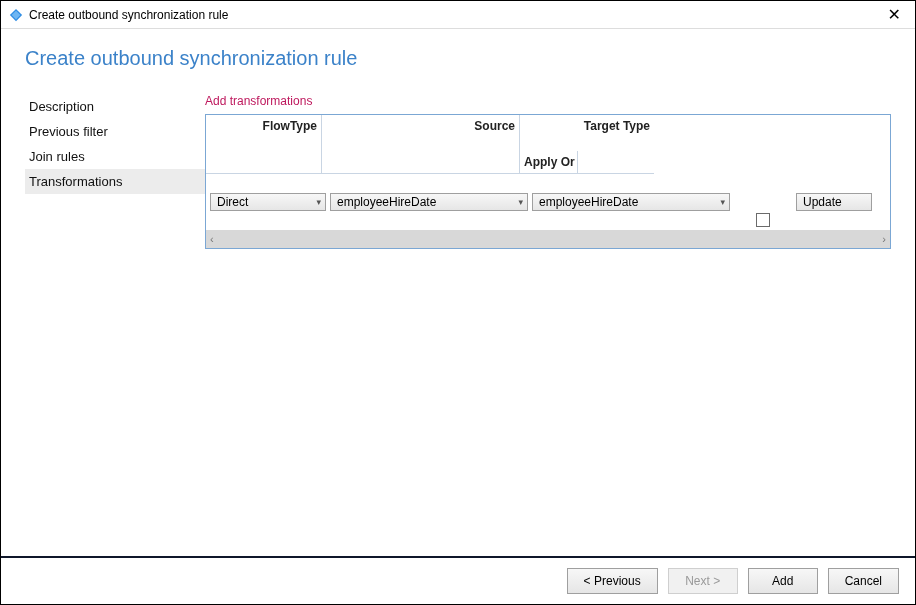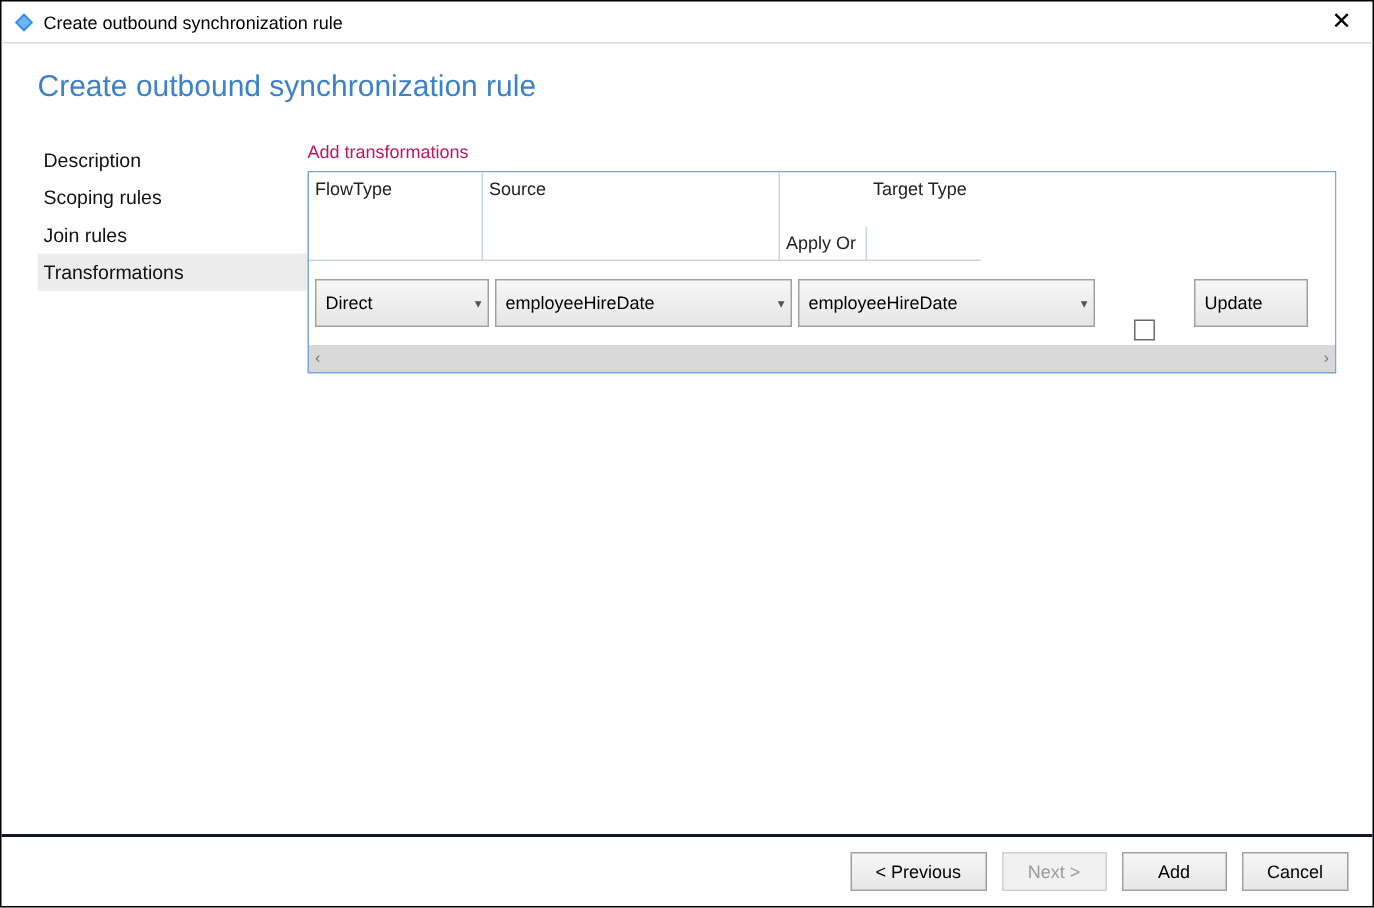--- a/index.html
+++ b/index.html
@@ -85,44 +85,45 @@
     .grid-wrap {
       border: 1px solid #7ba7d4;
     }
     .grid-header {
       display: flex;
       background: #fff;
     }
     .grid-header .hcell {
       border-right: 1px solid #c9d5e3;
       border-bottom: 1px solid #c9d5e3;
-      text-align: left;
+      text-align: right;
       padding: 4px 4px;
       font-size: 12px;
       color: #222;
       overflow: hidden;
       white-space: nowrap;
+      font-weight: bold;
     }
     .grid-header .hcell:last-child { border-right: none; }
     .grid-row {
       display: flex;
       padding: 3px 4px;
       gap: 4px;
       align-items: center;
     }
     .col-flowtype { width: 116px; }
     .col-target   { width: 198px; }
     .col-source   { width: 198px; }
     .col-apply    { width: 58px; margin-top: 36px;  }
     .col-merge    { width: 76px;  }
     .combo {
       display: flex;
       align-items: center;
       justify-content: space-between;
-      height: 32px;
+      height: 18px;
       border: 1px solid #9f9f9f;
       background: linear-gradient(#f7f7f7,#e6e6e6);
       padding: 0 4px 0 6px;
       font-size: 12px;
       cursor: pointer;
     }
     .combo .chev {
       font-size: 9px;
       color: #555;
       margin-left: 4px;
@@ -197,21 +198,21 @@
     <span class="close-btn">✕</span>
   </div>
 
   <div class="content">
     <div class="page-heading">Create outbound synchronization rule</div>
 
     <div class="body-row">
 
       <div class="sidebar">
         <div class="sidebar-item">Description</div>
-        <div class="sidebar-item">Scoping rules</div>
+        <div class="sidebar-item">Previous filter</div>
         <div class="sidebar-item">Join rules</div>
         <div class="sidebar-item selected">Transformations</div>
       </div>
 
       <div class="main-panel">
         <div class="section-title">Add transformations</div>
 
         <div class="grid-wrap">
           <div class="grid-header">
             <div class="hcell col-flowtype">FlowType</div>

